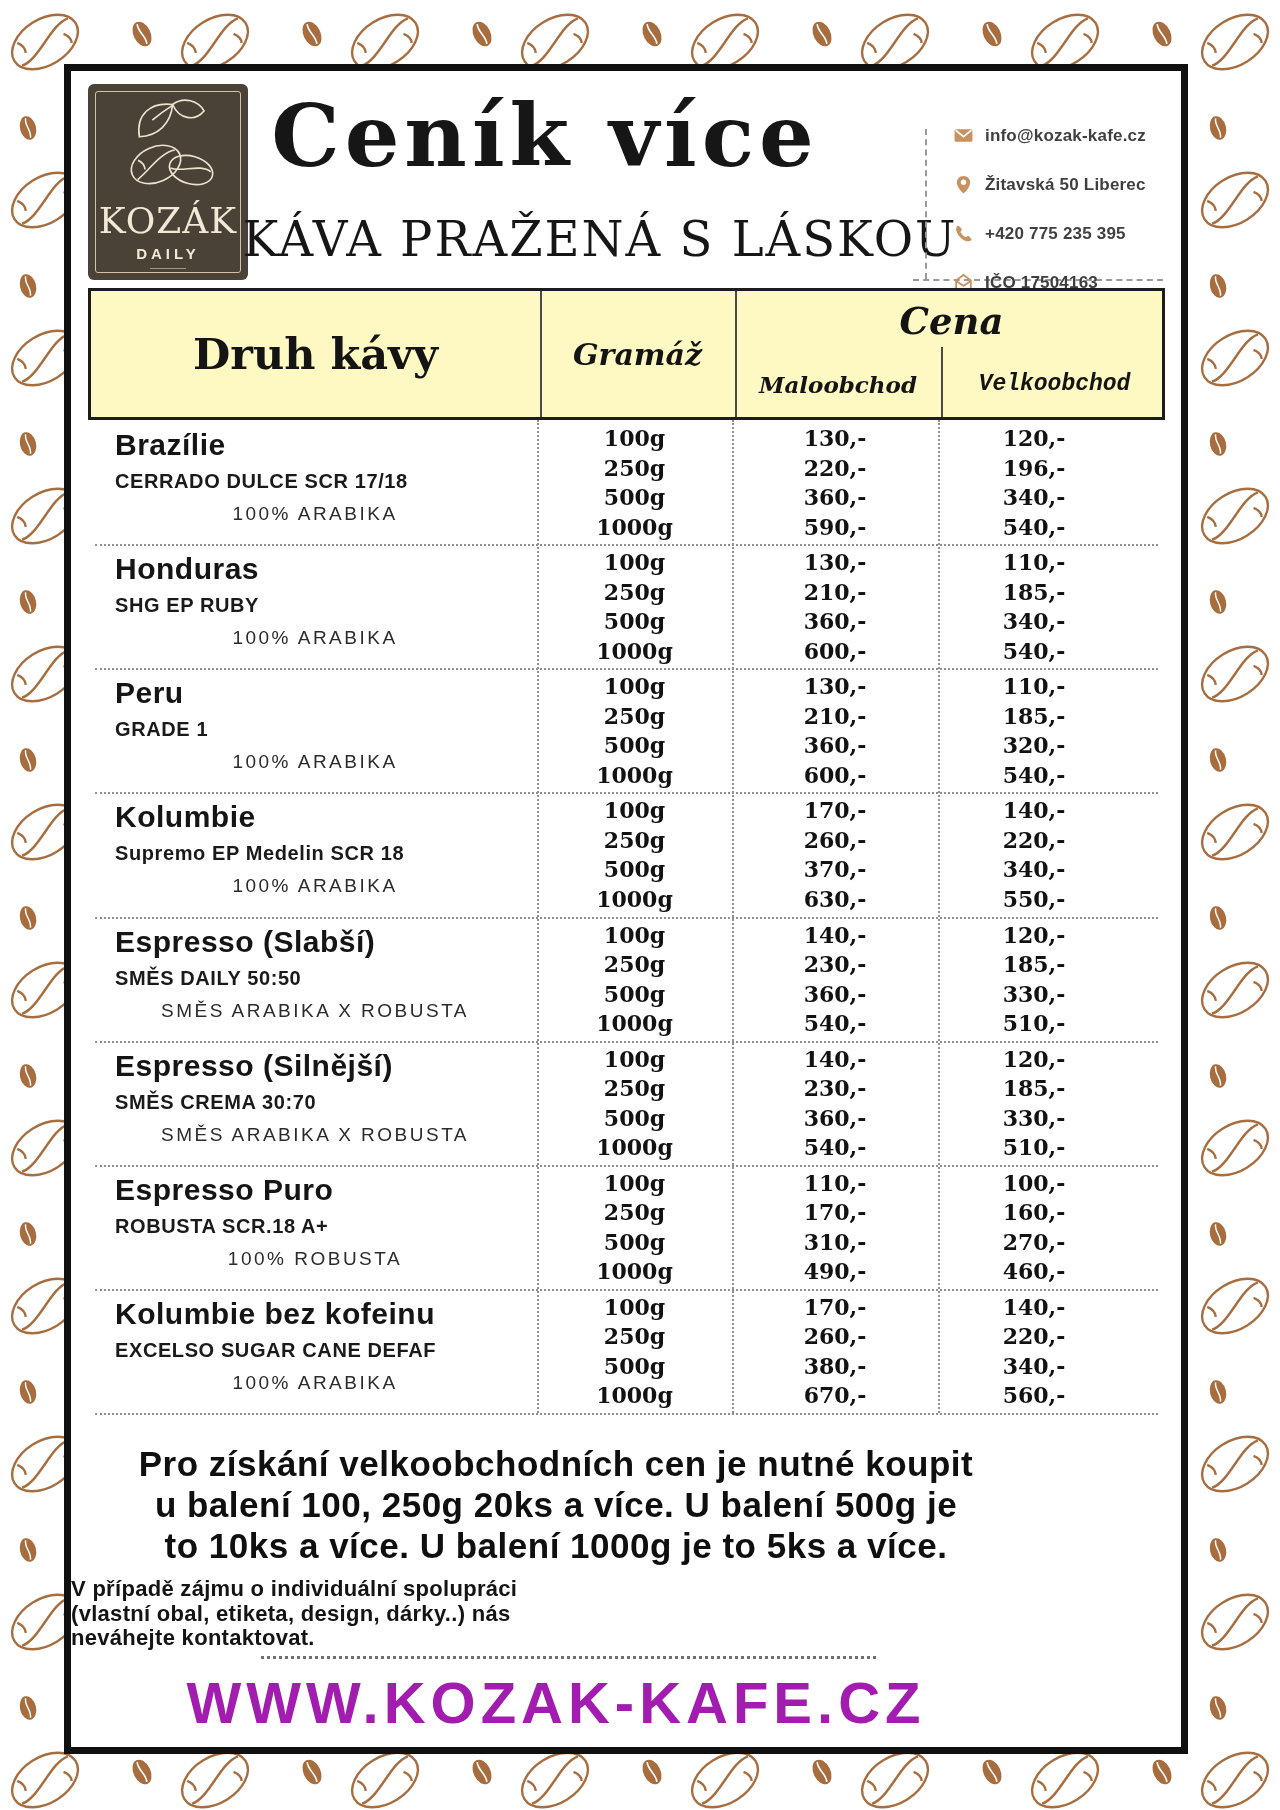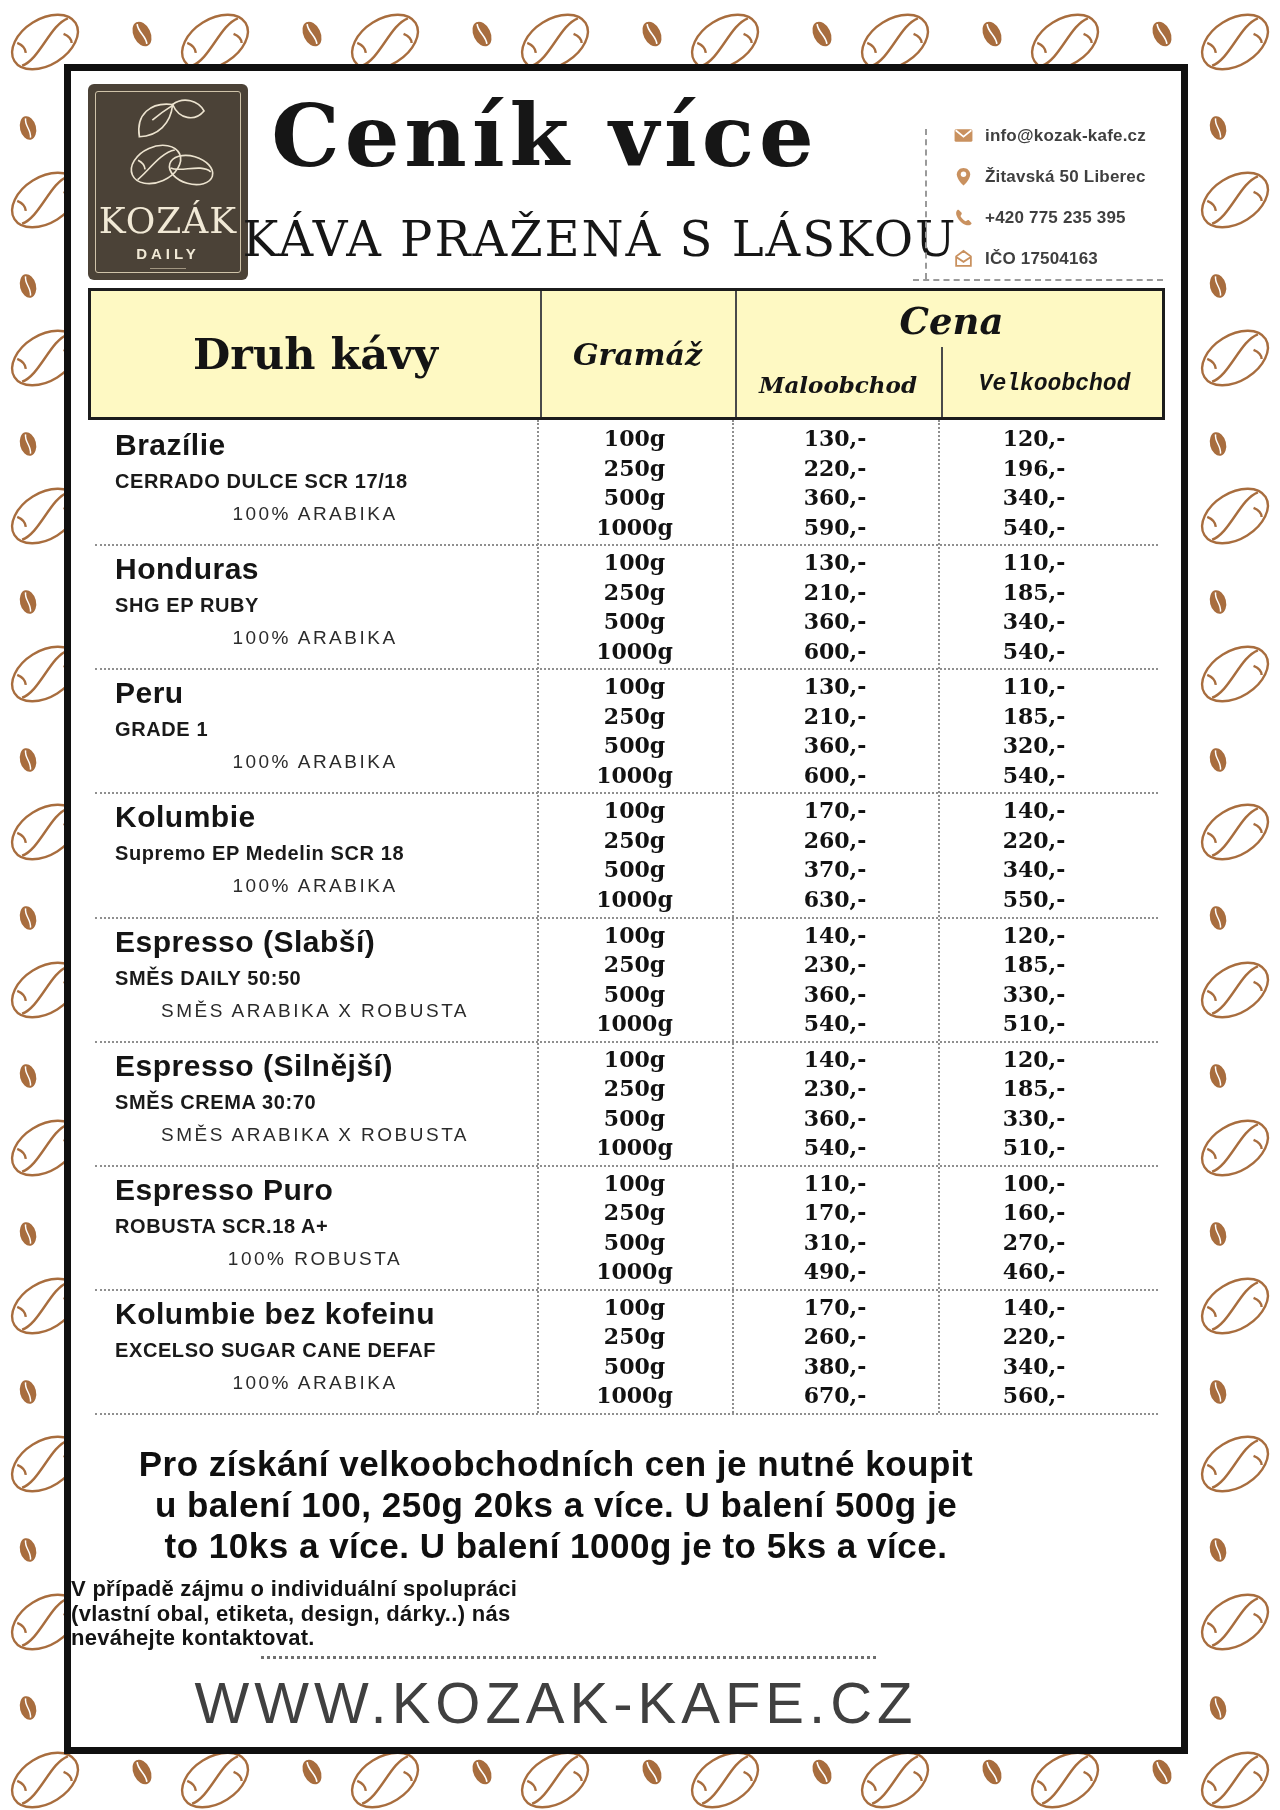--- a/index.html
+++ b/index.html
@@ -14,21 +14,21 @@
   .logo-border{position:absolute;left:7px;top:7px;right:7px;bottom:7px;border:1px solid #cfc3a9;border-radius:3px;}
   .logo-art{position:absolute;left:20px;top:10px;}
   .logo-kozak{position:absolute;left:0;top:116px;width:100%;text-align:center;font-family:"DejaVu Serif",serif;font-size:36px;color:#f1e9d6;letter-spacing:1px;}
   .logo-coffee{position:absolute;left:0;top:161px;width:100%;text-align:center;font-weight:700;font-size:15px;color:#f1e9d6;letter-spacing:4px;}
   .logo-underline{position:absolute;left:62px;top:184px;width:36px;height:1px;background:#cfc3a9;opacity:.65;}
   
   .title{left:104px;top:14px;width:740px;text-align:center;font-family:"DejaVu Serif",serif;font-weight:700;font-size:86px;letter-spacing:5px;color:#161616;}
   .subtitle{left:159px;top:140px;width:740px;text-align:center;font-family:"DejaVu Serif",serif;font-weight:400;font-size:48px;letter-spacing:2px;color:#161616;}
   .c-vline{left:854px;top:58px;height:150px;border-left:2px dashed #9a9a9a;}
   .c-hline{top:208px;left:842px;width:250px;border-top:2px dashed #9a9a9a;}
-  .contacts{left:882px;top:54px;display:flex;flex-direction:column;gap:20px;}
+  .contacts{left:882px;top:54px;display:flex;flex-direction:column;gap:28px;}
   .contact-row{display:flex;align-items:center;gap:11px;}
   .contact-text{font-weight:700;font-size:17px;color:#3f3f3f;letter-spacing:.2px;white-space:nowrap;}
   
   .thead{left:17px;top:217px;width:1077px;height:132px;background:#fef9c3;border:3px solid #1c1c1c;box-sizing:border-box;}
   .thead > *{position:absolute;}
   .th-type{left:0;top:0;width:449px;height:126px;display:flex;align-items:center;justify-content:center;font-family:"DejaVu Serif",serif;font-weight:700;font-size:43px;color:#141414;}
   .th-grams{left:449px;top:0;width:195px;height:126px;display:flex;align-items:center;justify-content:center;font-family:"DejaVu Serif",serif;font-weight:700;font-style:italic;font-size:30px;color:#141414;}
   .th-cena{left:644px;top:8px;width:433px;text-align:center;font-family:"DejaVu Serif",serif;font-weight:700;font-style:italic;font-size:37px;color:#141414;}
   .th-retail{left:644px;top:60px;width:206px;height:66px;display:flex;align-items:center;justify-content:center;font-family:"DejaVu Serif",serif;font-weight:700;font-style:italic;font-size:23px;color:#141414;}
   .th-whole{left:850px;top:60px;width:227px;height:66px;display:flex;align-items:center;justify-content:center;font-family:Liberation Mono, monospace;font-weight:700;font-style:italic;font-size:23px;color:#141414;text-align:center;}
@@ -43,21 +43,21 @@
   .c-sub{left:27px;top:83px;width:400px;text-align:center;font-weight:400;font-size:19px;letter-spacing:2.5px;color:#2b2b2b;}
   .c-grams{left:449px;top:4px;width:195px;}
   .c-retail{left:644px;top:4px;width:206px;}
   .c-whole{left:850px;top:4px;width:192px;}
   .pline{font-family:"DejaVu Serif",serif;font-weight:700;font-size:22px;line-height:29.5px;text-align:center;color:#121212;}
   .rsep{left:24px;width:1063px;border-top:2px dotted #8f8f8f;}
   
   .fnote{left:0;top:1372px;width:970px;text-align:center;font-weight:700;font-size:35px;line-height:41px;letter-spacing:.5px;color:#0f0f0f;}
   .fcontact{left:0;top:1506px;width:970px;text-align:left;font-weight:700;font-size:22px;line-height:24.5px;letter-spacing:.3px;color:#141414;}
   .fdots{top:1585px;left:190px;width:615px;border-top:3px dotted #6f6f6f;}
-  .website{left:0;top:1598px;width:970px;text-align:center;font-weight:400;font-size:58px;letter-spacing:5px;color:#404040;white-space:nowrap;}
+  .website{left:0;top:1598px;width:970px;text-align:center;font-weight:700;font-size:58px;letter-spacing:5px;color:#a21caf;white-space:nowrap;}
 </style>
 </head>
 <body>
 
 <div class="page">
 
   <svg class="bgsvg" width="1280" height="1810">
     <defs>
       <pattern id="beanpat" width="170" height="158" patternUnits="userSpaceOnUse">
         <g fill="none" stroke="#a86d3e" stroke-width="2.4">

